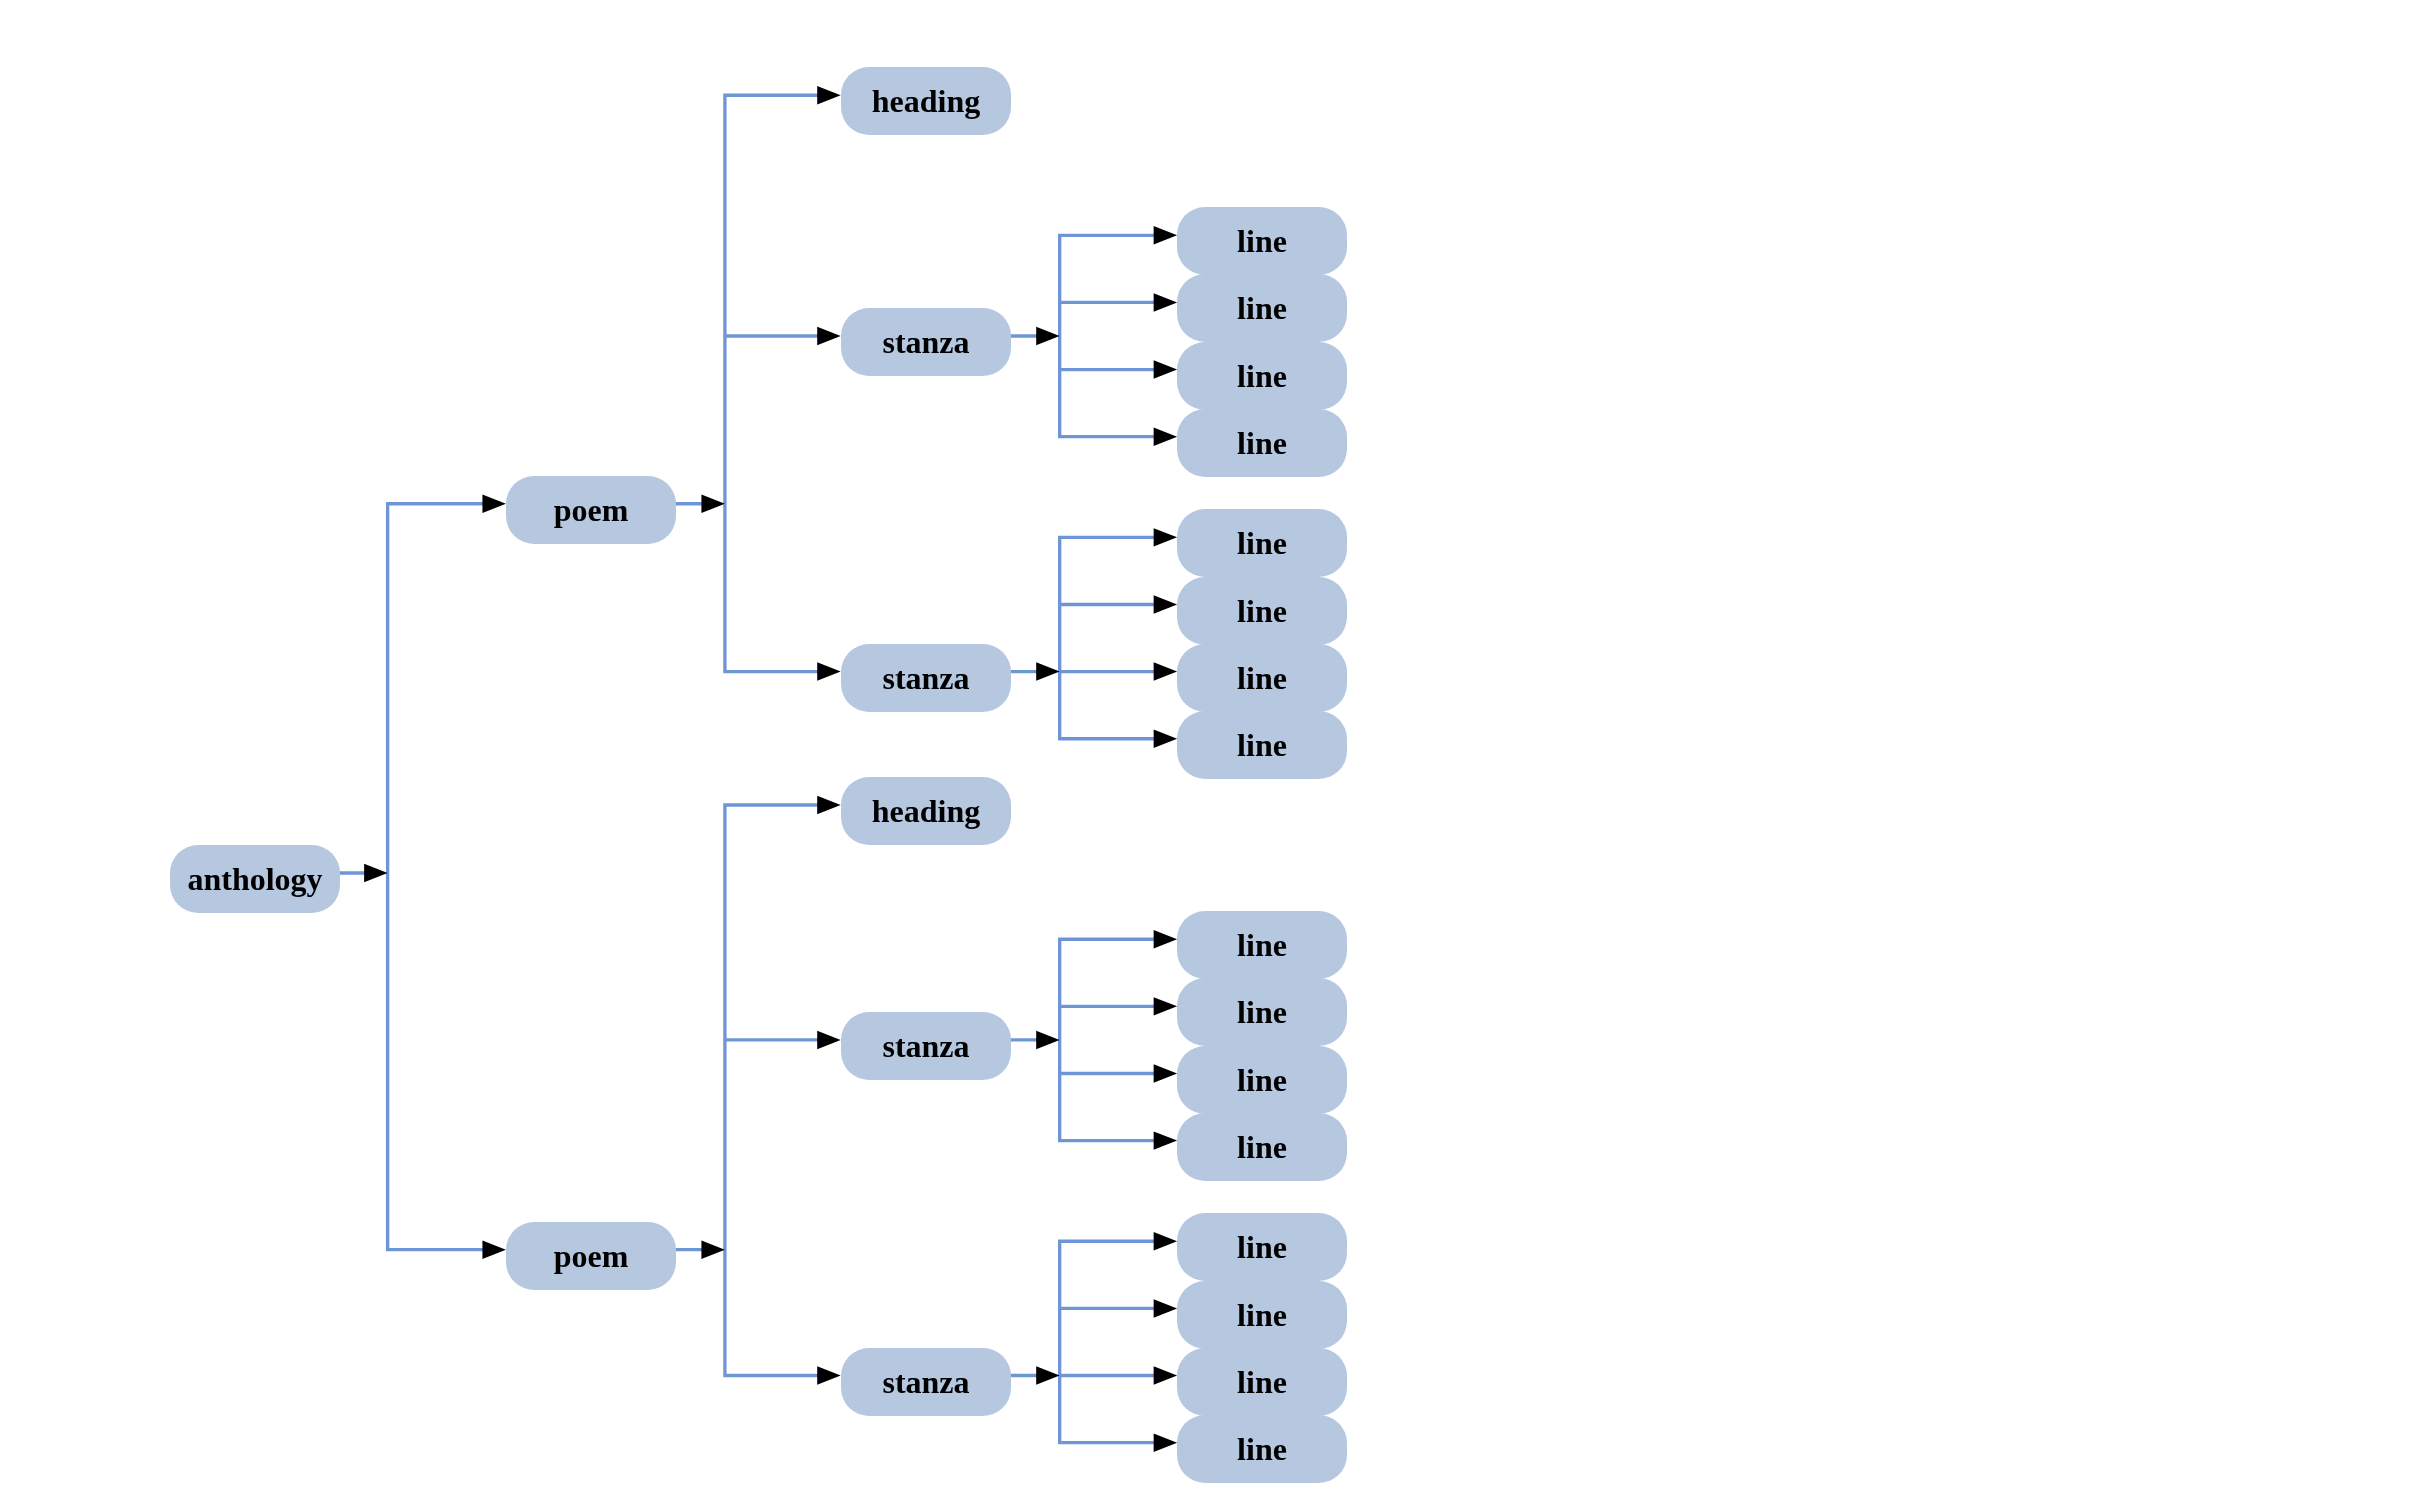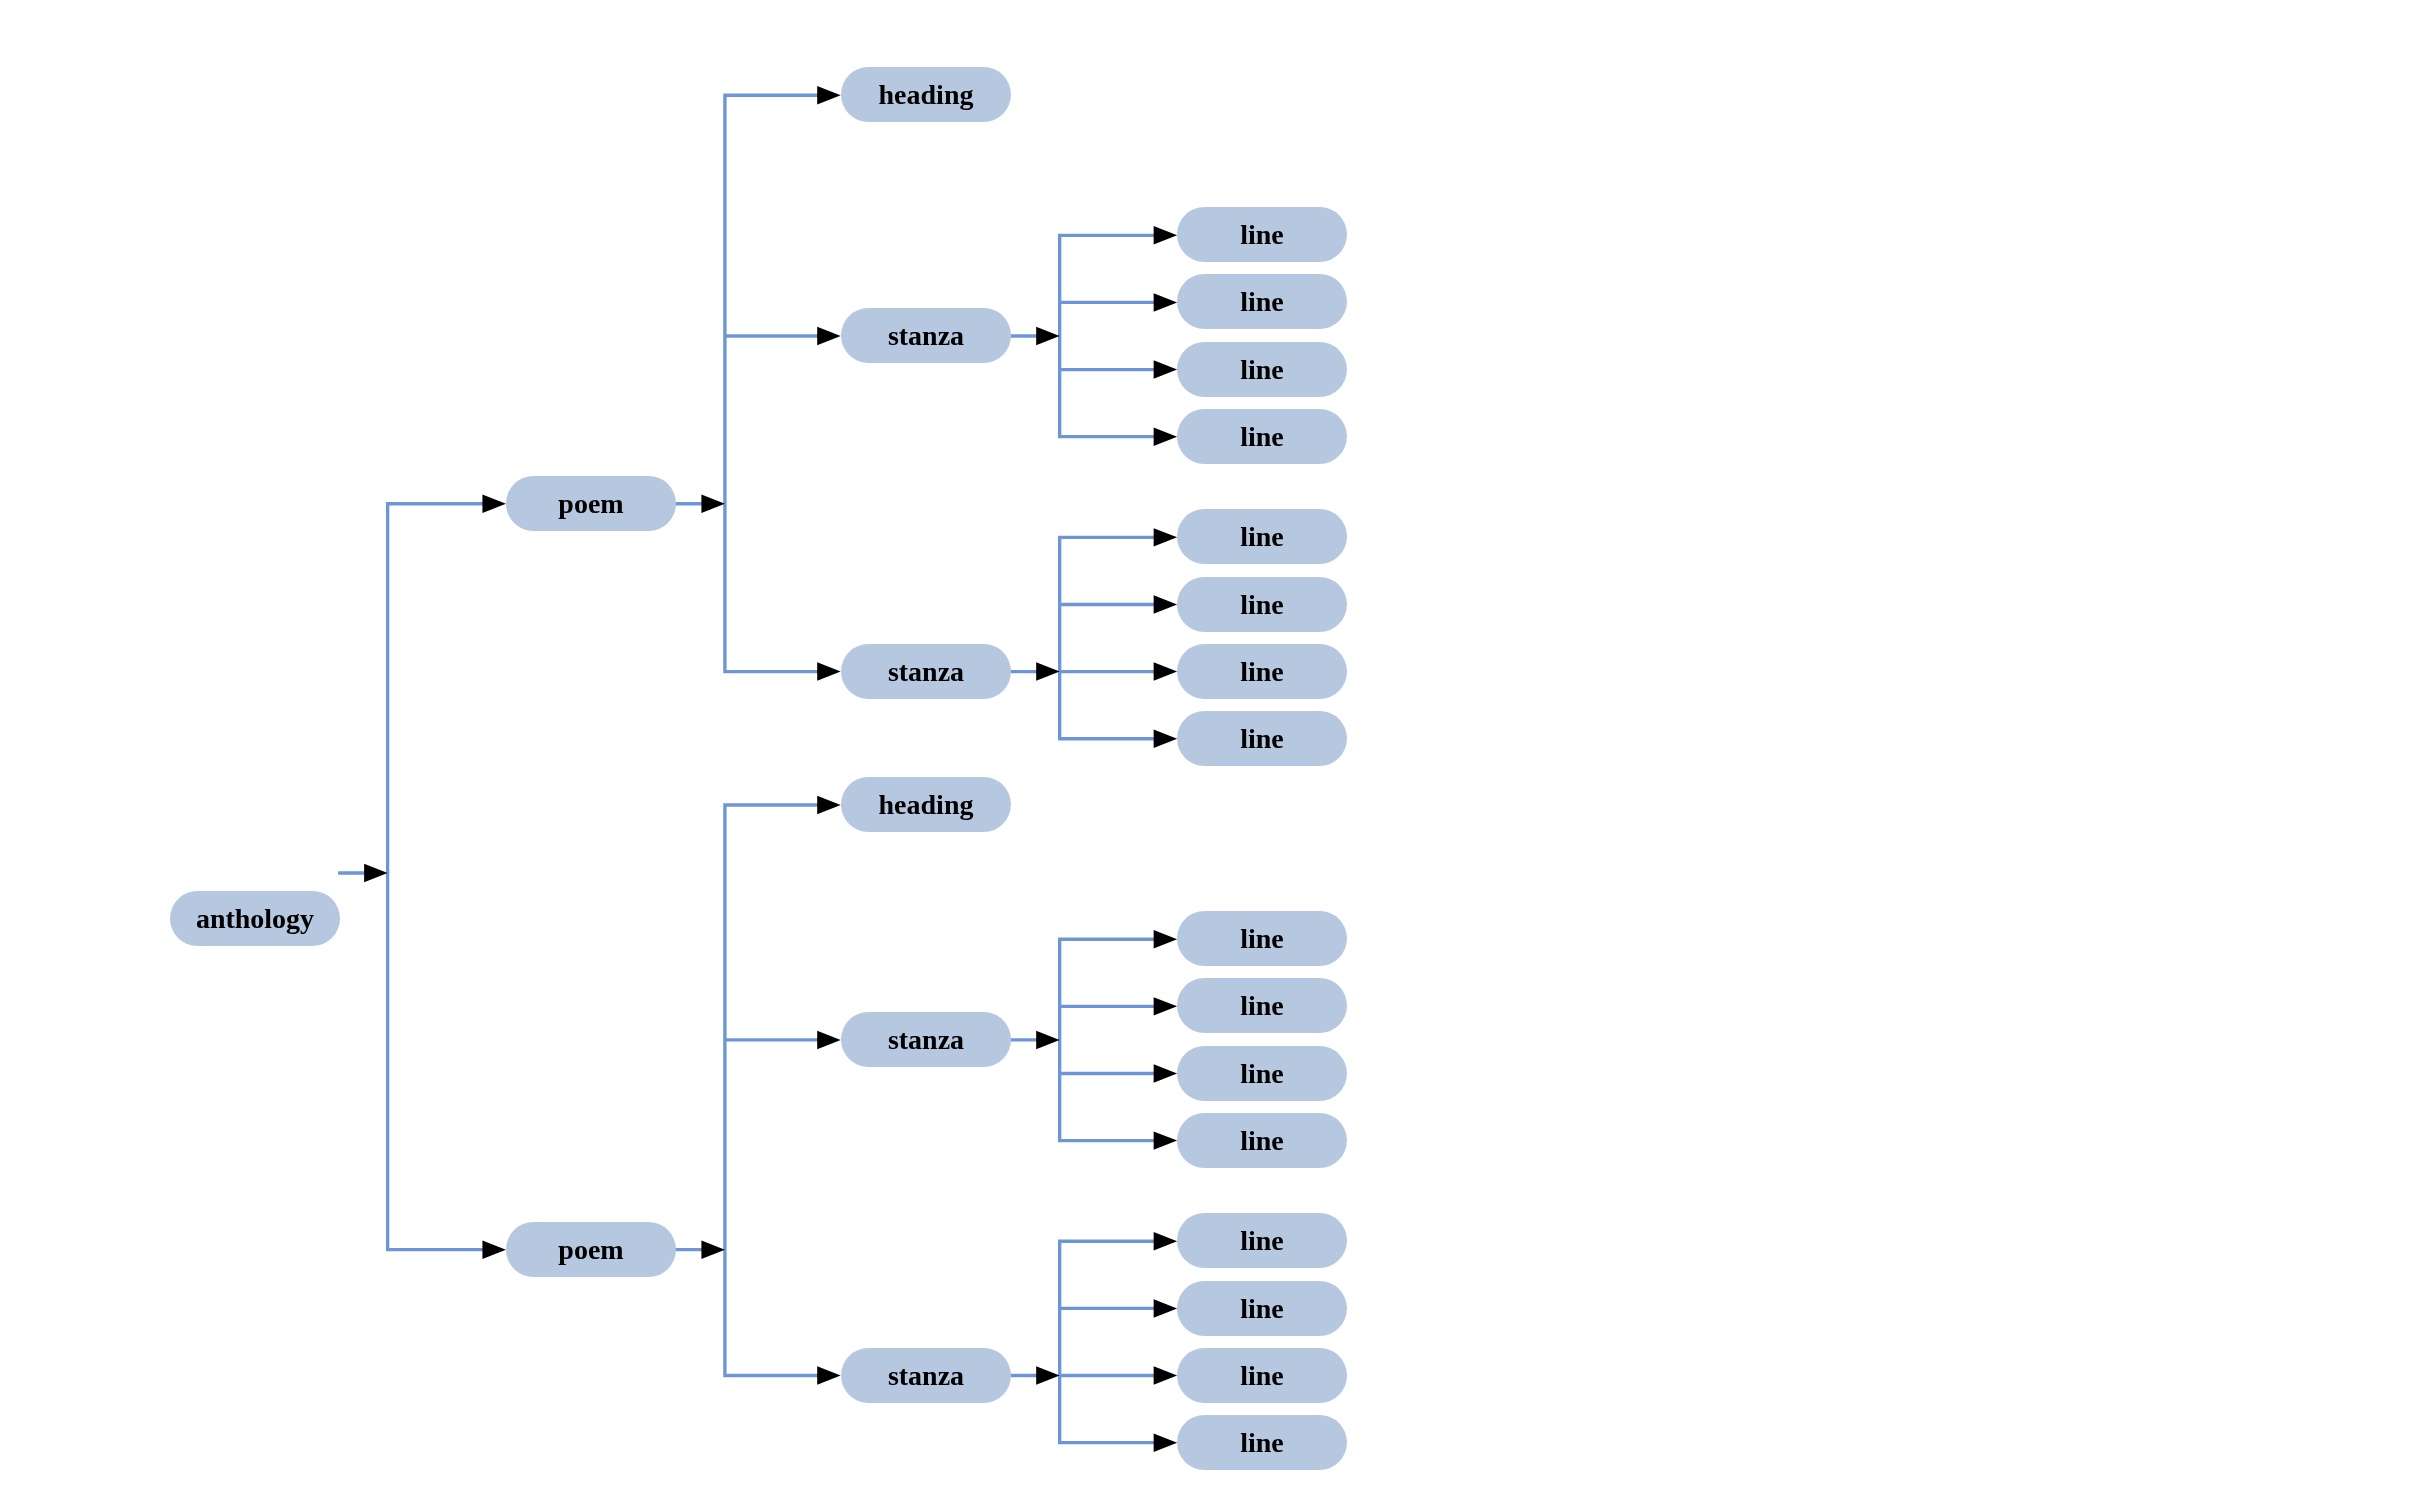--- a/index.html
+++ b/index.html
@@ -17,28 +17,28 @@
     background:var(--bg);
     overflow:hidden;
     font-family:"Liberation Serif","DejaVu Serif",serif;
   }
   .edges{position:absolute;left:0;top:0;}
   .edges .wire{stroke:var(--edge);stroke-width:4;fill:none;stroke-linecap:square;}
   .edges .head{fill:var(--arrow);stroke:none;}
   .pill{
     position:absolute;
     width:170px;
-    height:55px;
+    height:68px;
     border-radius:28px;
     background:var(--node-fill);
     display:flex;
     align-items:center;
     justify-content:center;
     font-weight:bold;
-    font-size:28px;
+    font-size:32px;
     color:var(--label);
     line-height:1;
     user-select:none;
   }
 </style>
 </head>
 <body>
 
 <div class="canvas">
 
@@ -109,21 +109,21 @@
       M1375 1108 L1375 1130 L1403 1119 Z
       M1375 1188 L1375 1210 L1403 1199 Z
       M1375 1268 L1375 1290 L1403 1279 Z
       M1375 1348 L1375 1370 L1403 1359 Z
       M1375 1468 L1375 1490 L1403 1479 Z
       M1375 1548 L1375 1570 L1403 1559 Z
       M1375 1628 L1375 1650 L1403 1639 Z
       M1375 1708 L1375 1730 L1403 1719 Z"></path>
   </svg>
 
-  <div class="pill" style="left:170px;top:891px;">anthology</div>
+  <div class="pill" style="left:170px;top:845px;">anthology</div>
 
   <div class="pill" style="left:506px;top:476px;">poem</div>
   <div class="pill" style="left:506px;top:1222px;">poem</div>
 
   <div class="pill" style="left:841px;top:67px;">heading</div>
   <div class="pill" style="left:841px;top:308px;">stanza</div>
   <div class="pill" style="left:841px;top:644px;">stanza</div>
 
   <div class="pill" style="left:841px;top:777px;">heading</div>
   <div class="pill" style="left:841px;top:1012px;">stanza</div>

